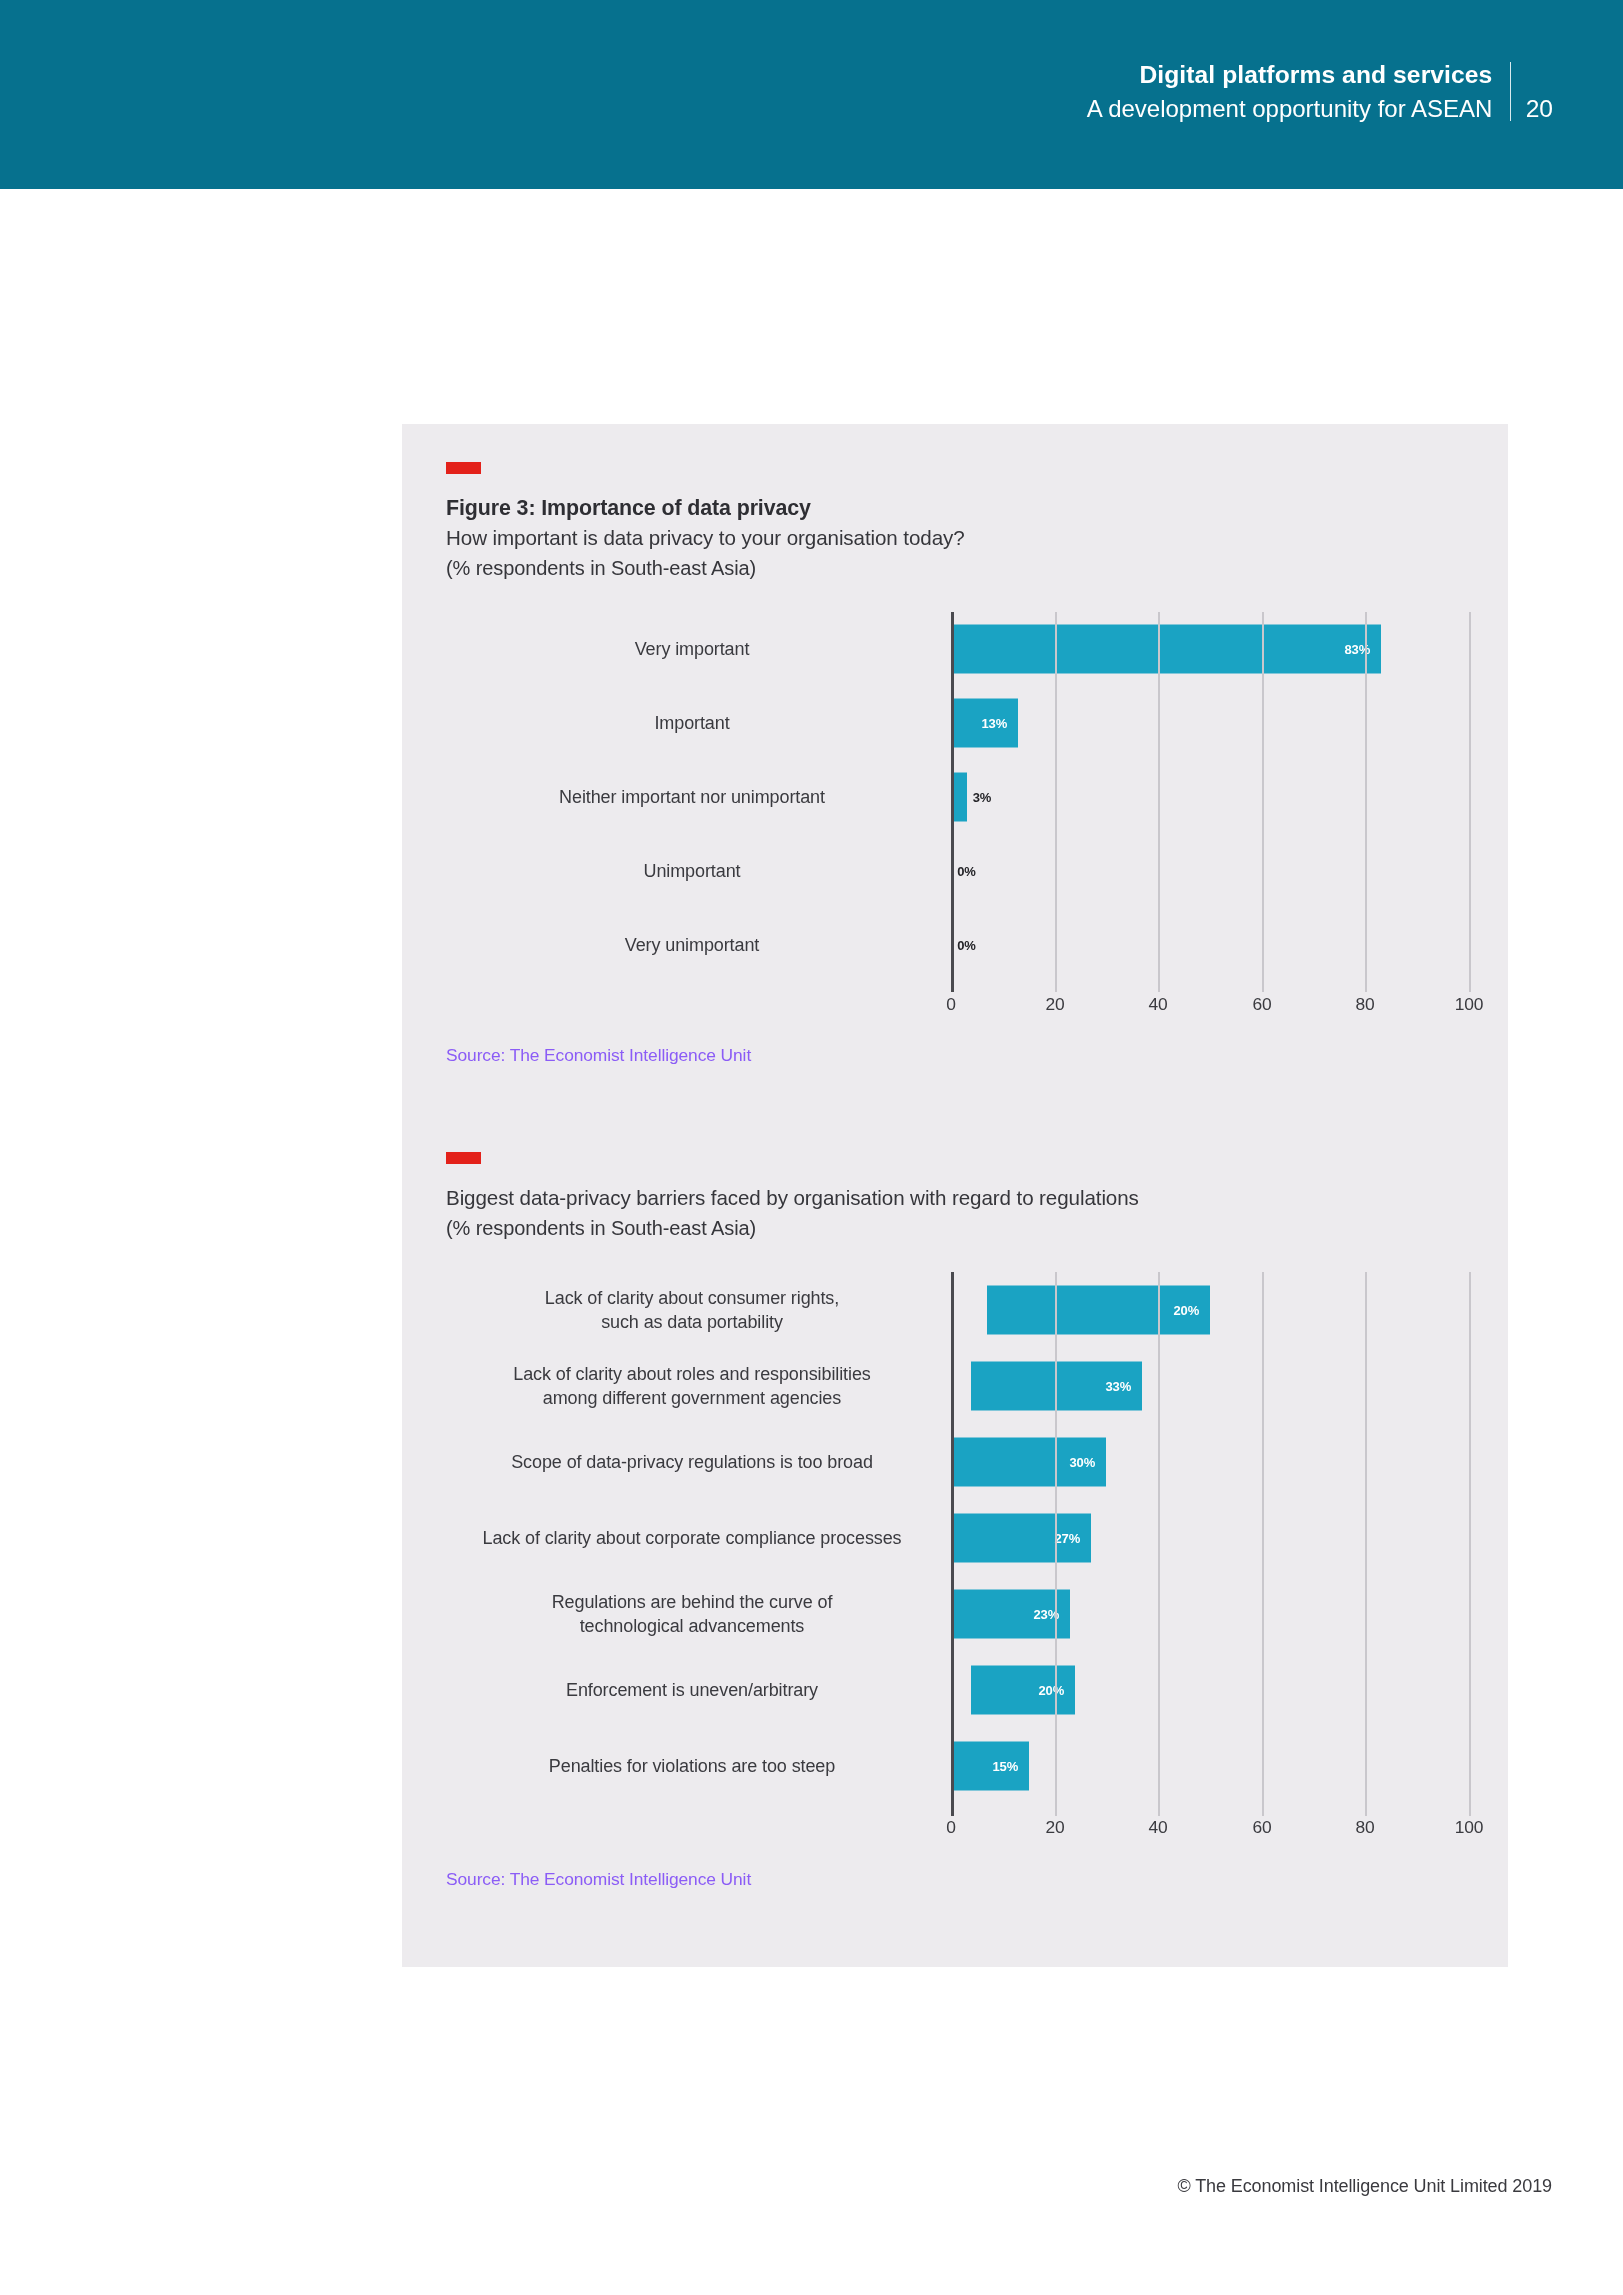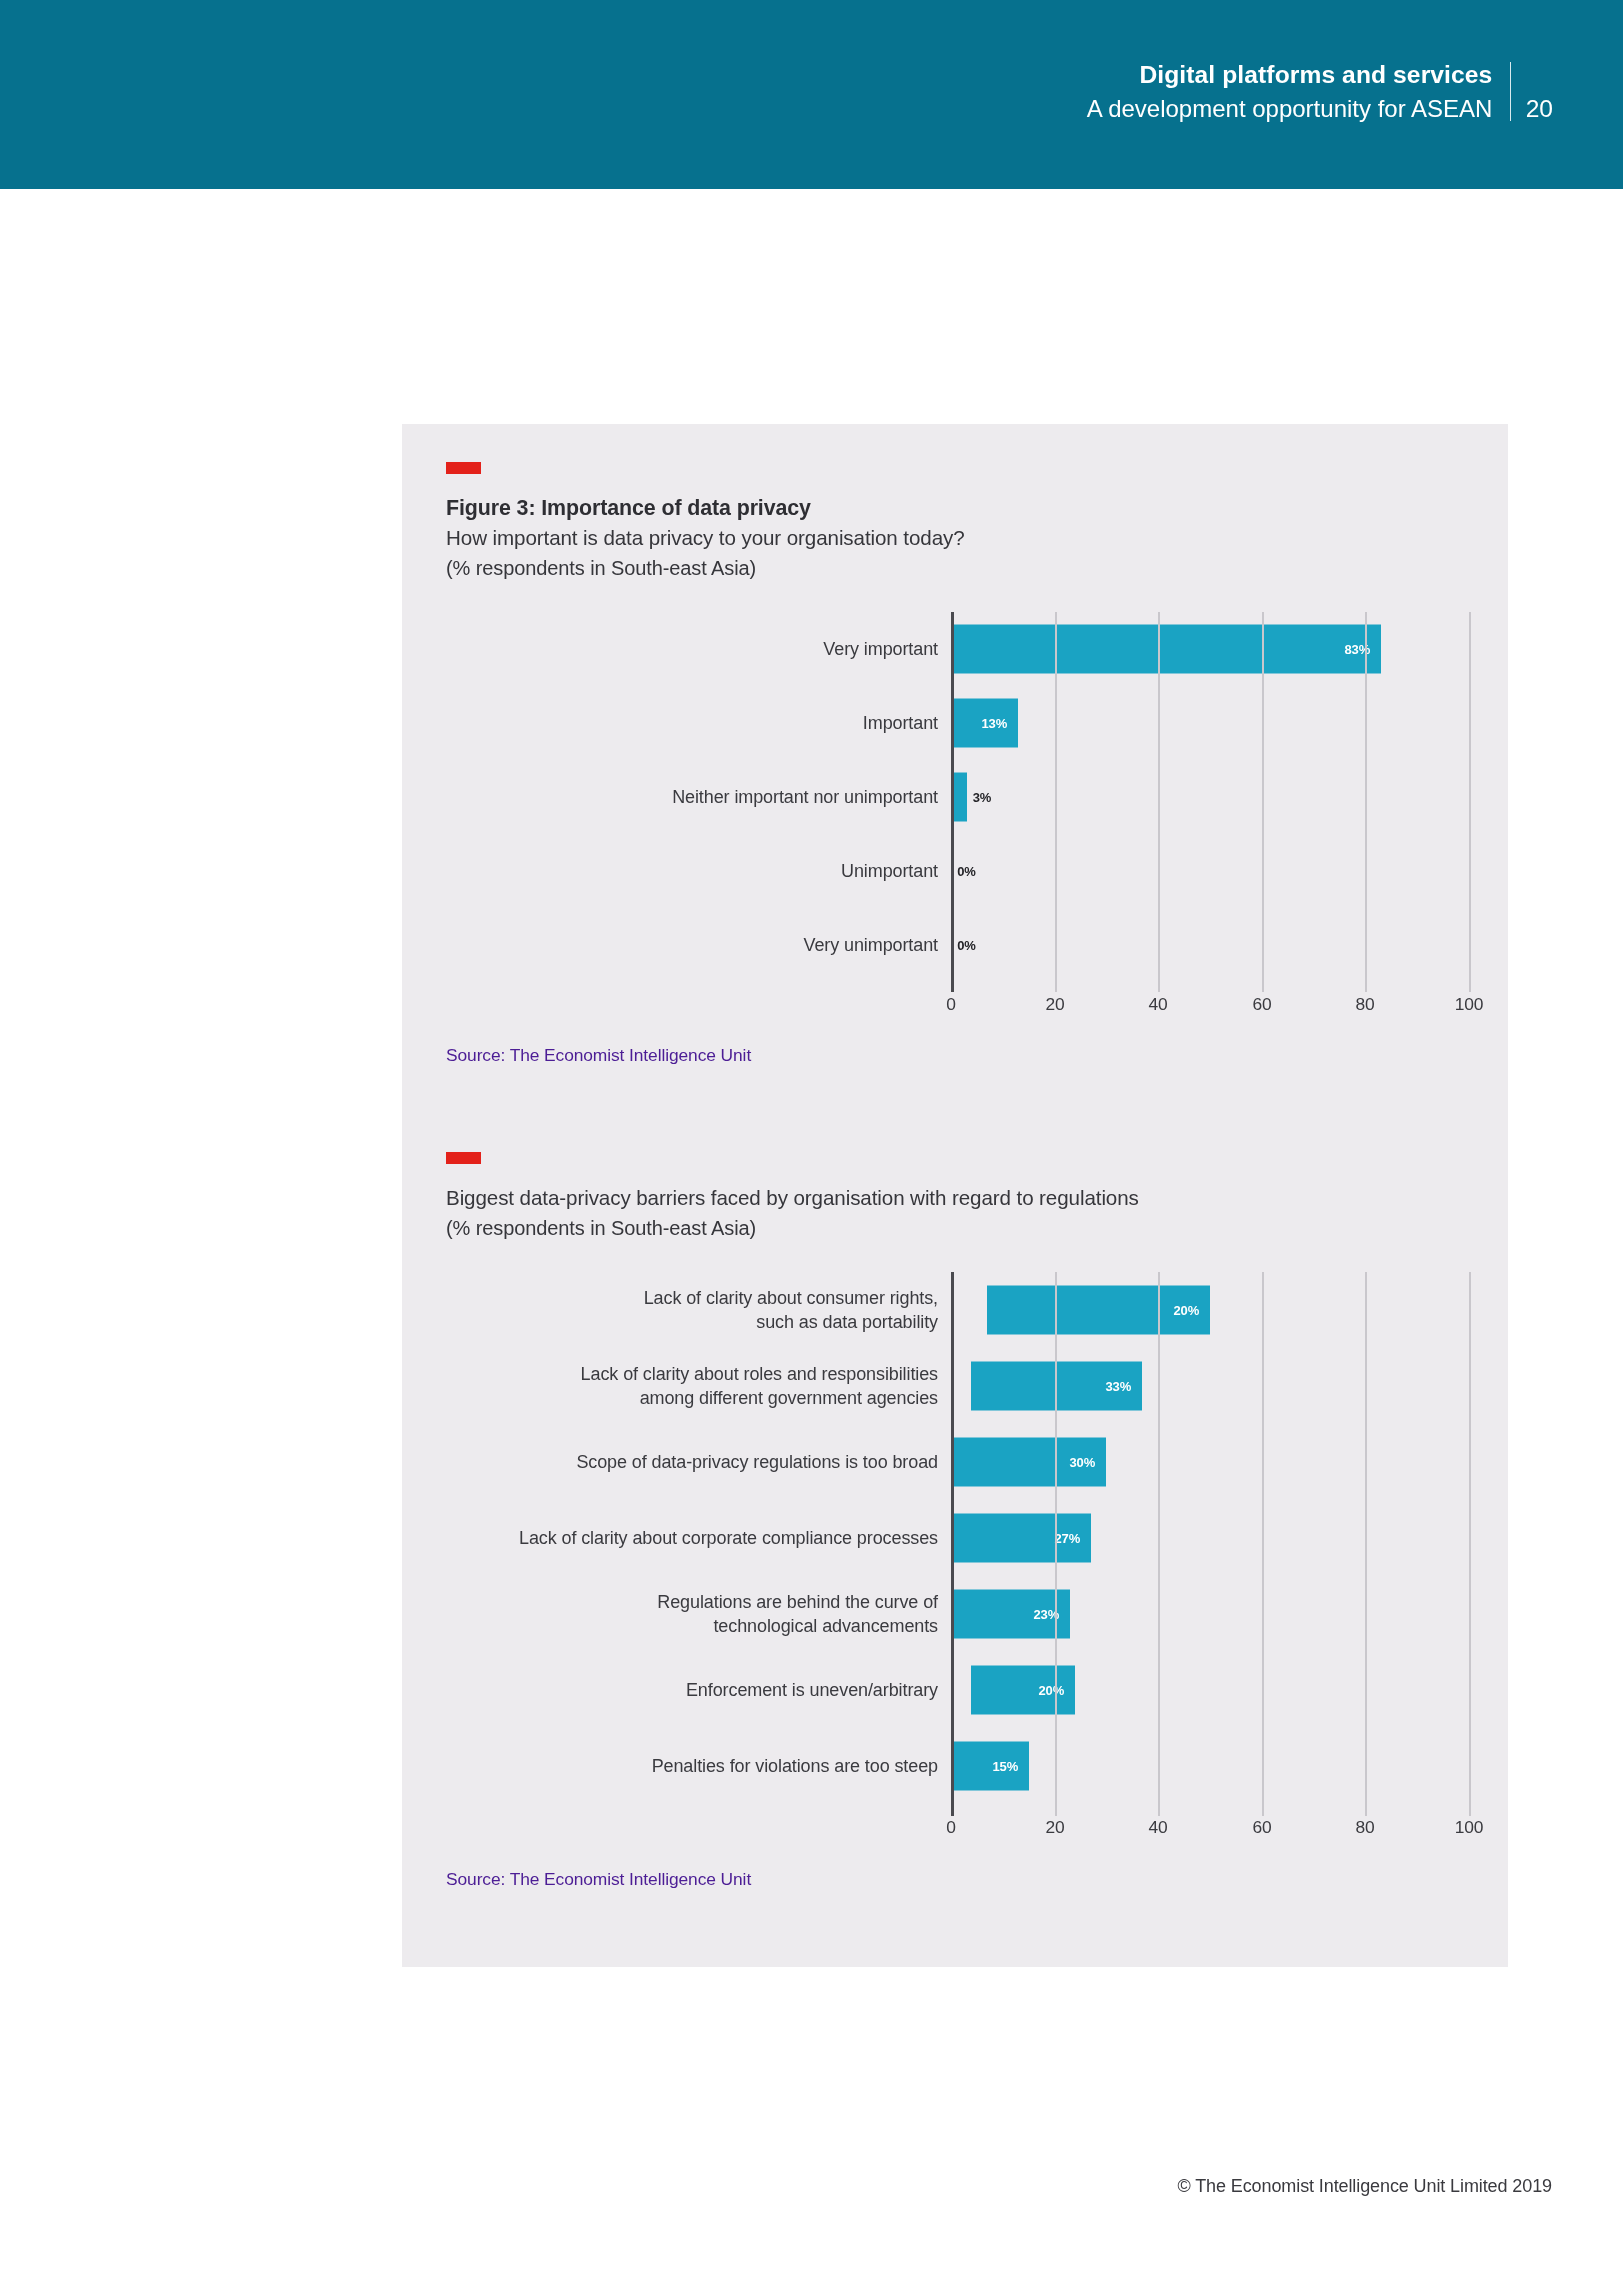--- a/index.html
+++ b/index.html
@@ -111,39 +111,39 @@
   .fig-units {
     font-size: 20px;
     font-weight: normal;
     color: #36363B;
     line-height: 28px;
     letter-spacing: -0.1px;
     margin-top: 1.6px;
   }
   .fig-source {
     font-size: 17.4px;
-    color: #4c1d95;
+    color: #8b5cf6;
     letter-spacing: -0.1px;
   }
 
   
   .chart {
     position: relative;
     margin-top: 30px;
   }
   .chart-rows { position: relative; }
   .chart-row {
     display: flex;
     align-items: center;
     width: 100%;
   }
   .row-label {
     width: 505px;
     flex: 0 0 505px;
-    text-align: right;
+    text-align: center;
     padding-right: 13px;
     font-size: 18px;
     color: #3A3A3F;
     line-height: 24px;
     letter-spacing: -0.1px;
   }
   .row-label span { display: block; }
   .row-plot {
     position: relative;
     flex: 1 1 auto;

